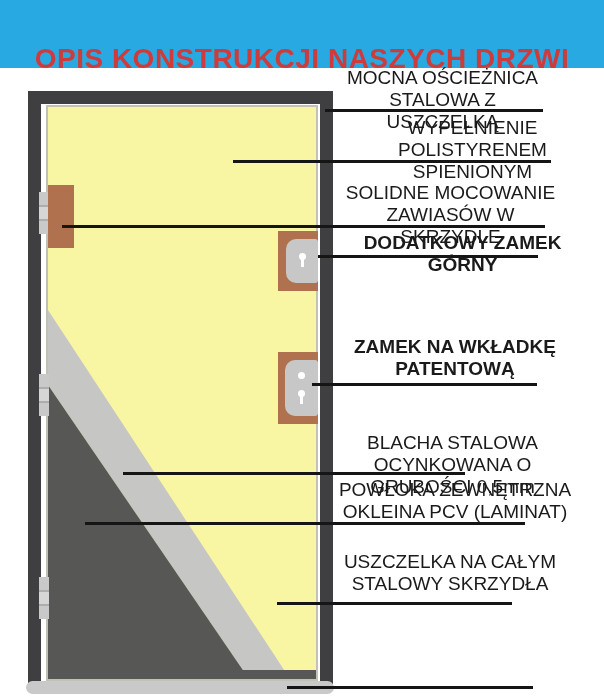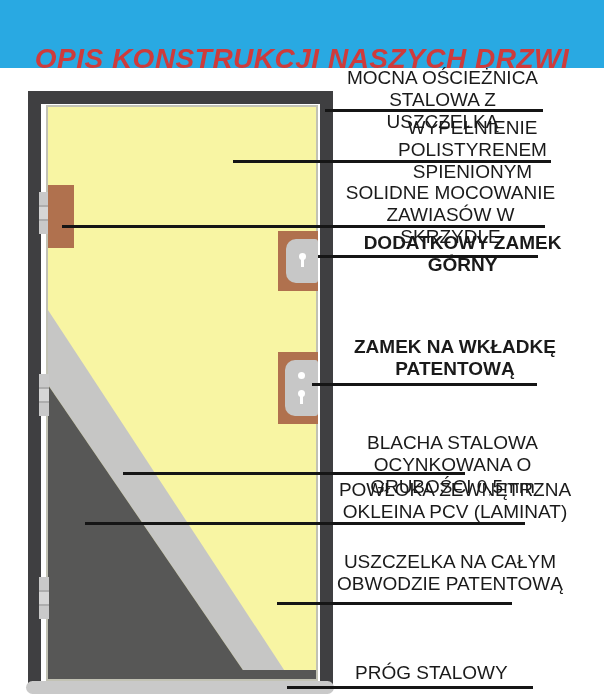--- a/index.html
+++ b/index.html
@@ -6,21 +6,21 @@
   #stage{
     position:relative;width:604px;height:699px;background:#ffffff;
     font-family:"Liberation Sans",sans-serif;overflow:hidden;
   }
   
   .header{
     position:absolute;left:0;top:0;width:604px;height:68px;
     background:#29A9E2;display:flex;align-items:center;justify-content:center;
   }
   .header .title{
-    font-style:italic;font-weight:bold;font-size:28px;letter-spacing:.5px;
+    font-weight:bold;font-size:28px;letter-spacing:.5px;
     color:#CE3B3B;white-space:nowrap;padding-top:4px;margin-top:46px;
   }
   
   .frame{
     position:absolute;left:28px;top:91px;width:305px;height:600px;
     box-sizing:border-box;
     border-left:13px solid #3F3F41;border-right:13px solid #3F3F41;
     border-top:13px solid #3F3F41;border-bottom:none;
   }
   .leaf{
@@ -121,16 +121,15 @@
 ZAWIASÓW W SKRZYDLE</div>
   <div class="lbl" style="left:340px;top:232px;width:245px;font-weight:bold;">DODATKOWY ZAMEK GÓRNY</div>
   <div class="lbl" style="left:340px;top:336px;width:230px;font-weight:bold;">ZAMEK NA WKŁADKĘ
 PATENTOWĄ</div>
   <div class="lbl" style="left:345px;top:405px;width:215px;margin-top:27px;">BLACHA STALOWA
 OCYNKOWANA O
 GRUBOŚCI 0,5mm</div>
   <div class="lbl" style="left:335px;top:479px;width:240px;">POWŁOKA ZEWNĘTRZNA
 OKLEINA PCV (LAMINAT)</div>
   <div class="lbl" style="left:335px;top:551px;width:230px;">USZCZELKA NA CAŁYM
-OBWODZIE PATENTOWĄ</div>
-  <div class="lbl" style="left:355px;top:662px;width:180px;text-align:left;">PRÓG STALOWY</div>
+STALOWY SKRZYDŁA</div>
 
 </div>
 
 </body></html>

